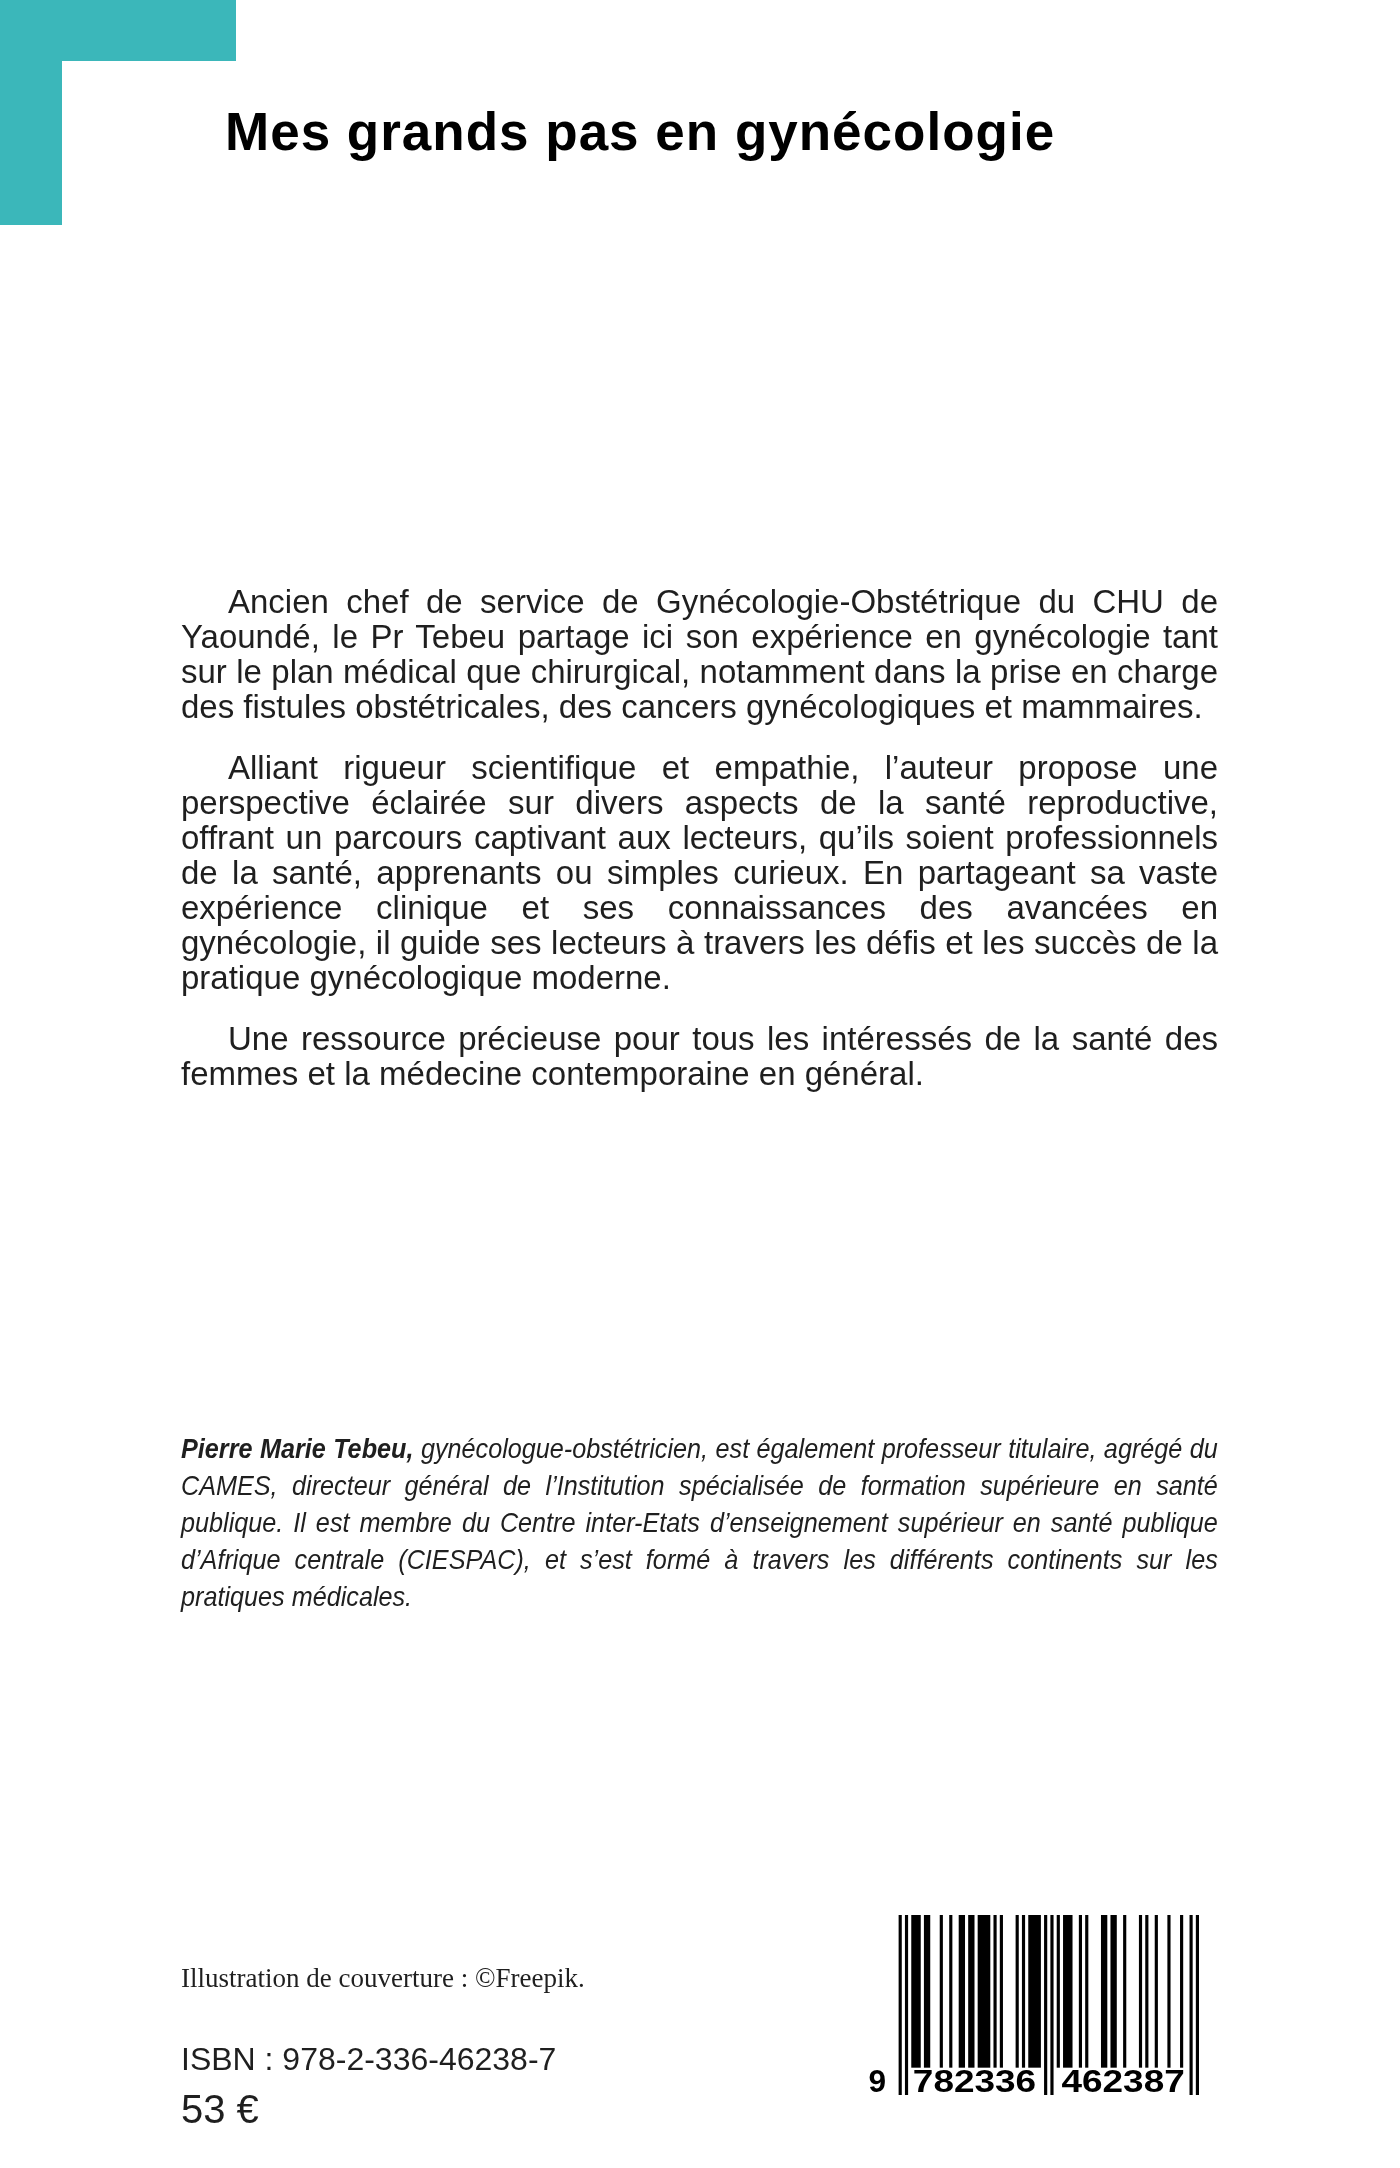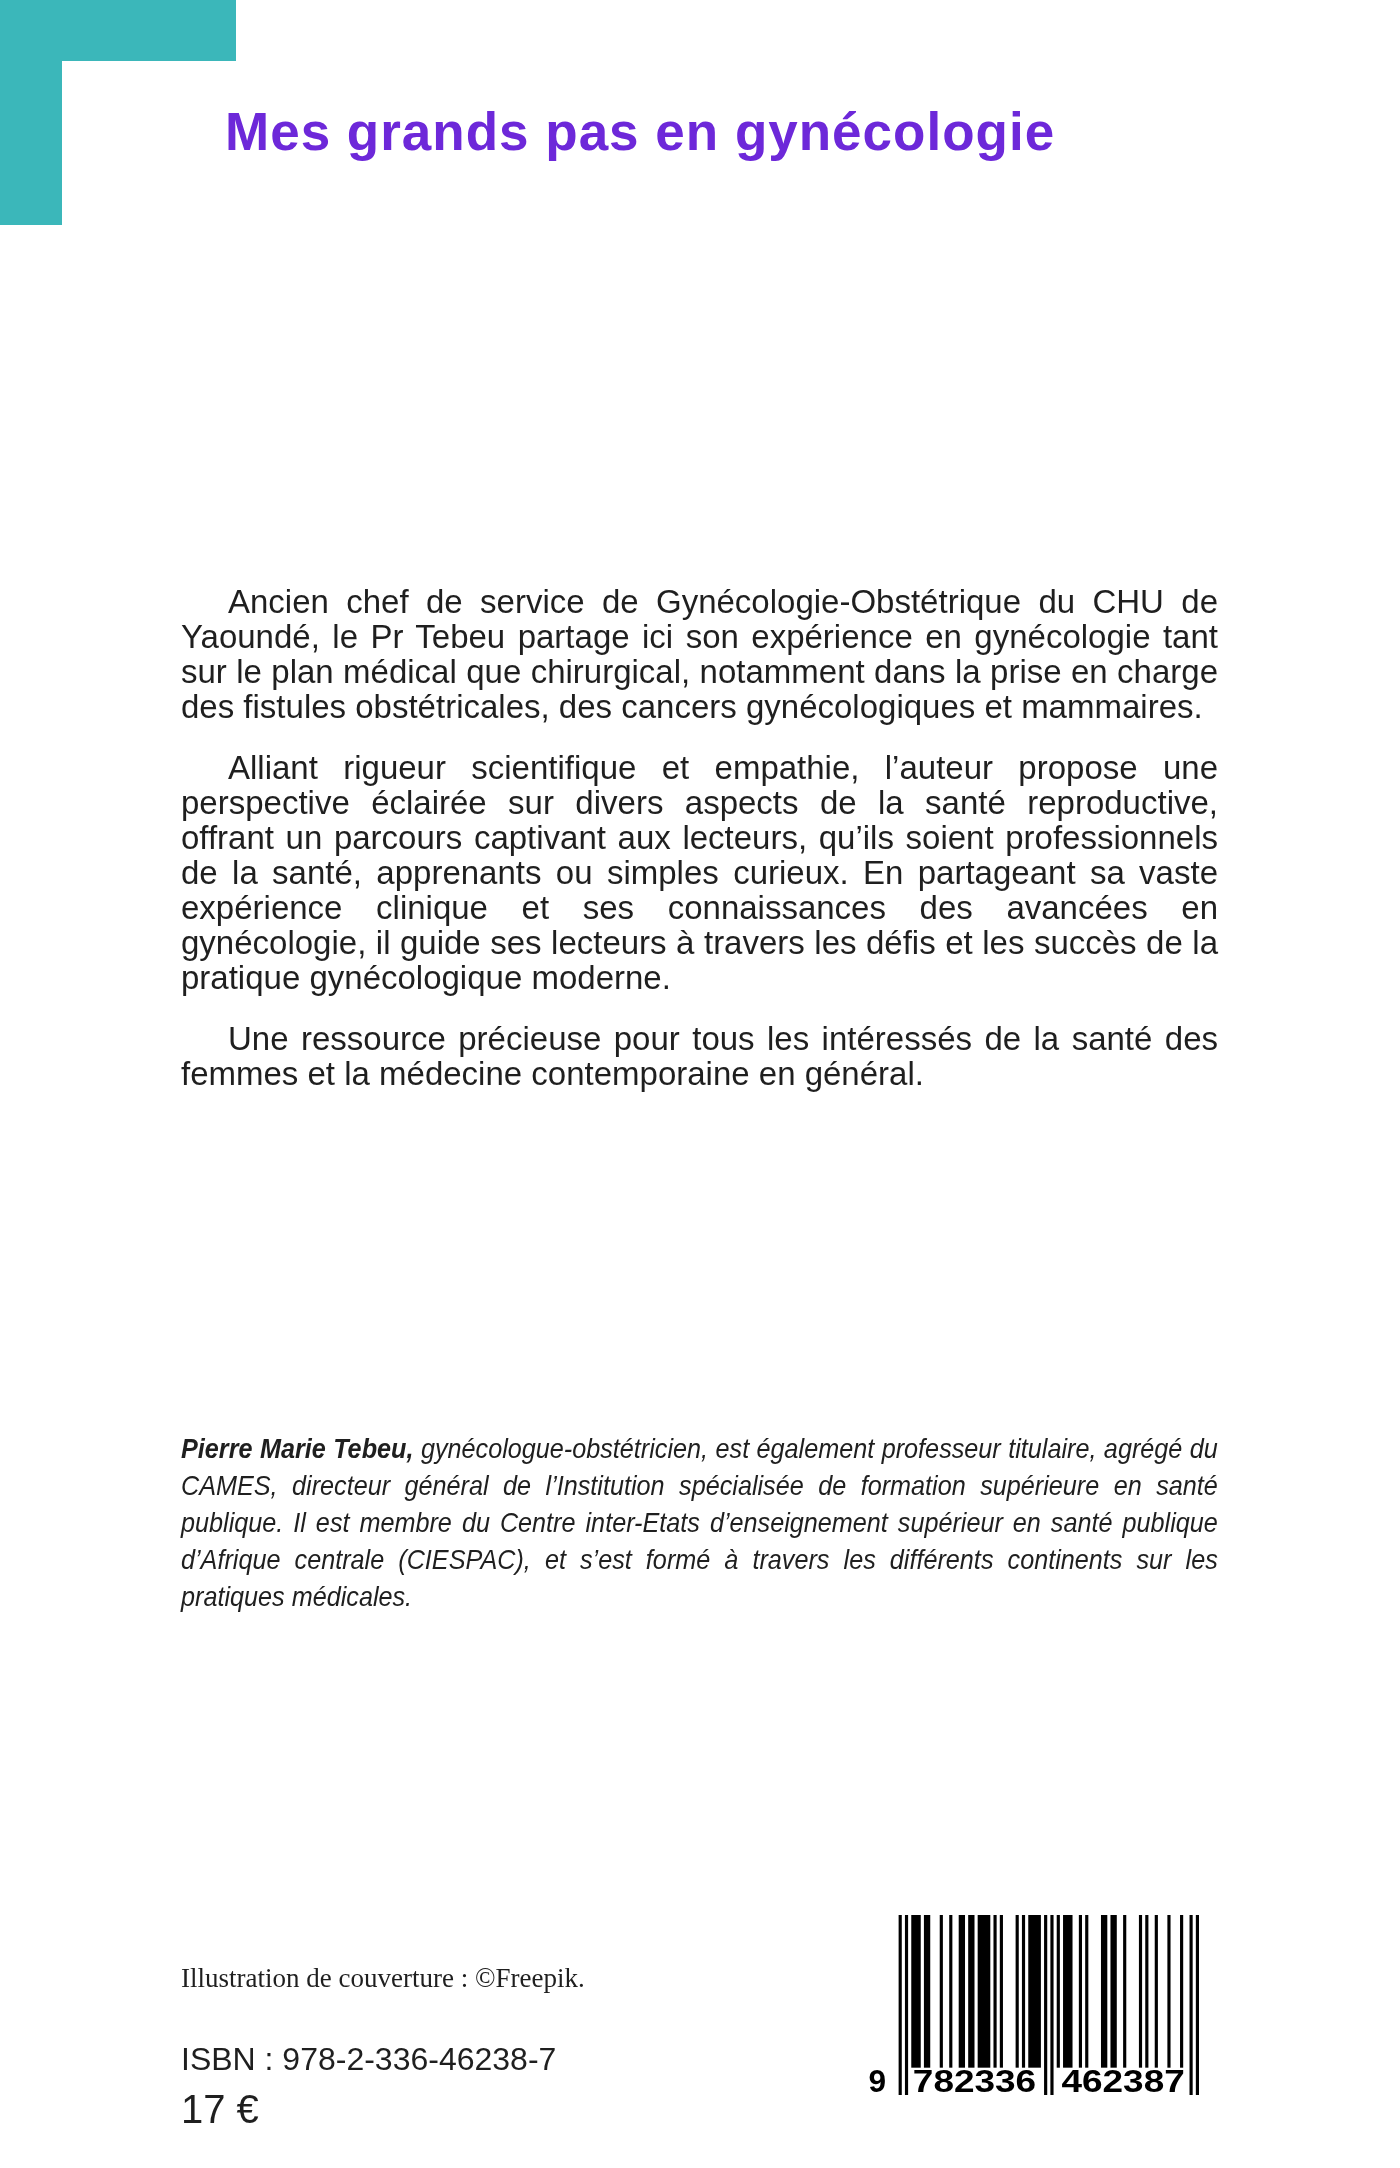--- a/index.html
+++ b/index.html
@@ -25,21 +25,21 @@
     background: #3bb7ba;
   }
   .title {
     position: absolute;
     left: 225px; top: 105px;
     margin: 0;
     font-size: 53px;
     line-height: 1;
     font-weight: 700;
     letter-spacing: 1px;
-    color: #6d28d9;
+    color: #000000;
     white-space: nowrap;
   }
   .synopsis {
     position: absolute;
     left: 181px; top: 584px;
     width: 1037px;
     font-size: 33px;
     line-height: 35px;
     text-align: justify;
   }
@@ -102,21 +102,21 @@
   <div class="synopsis">
     <p>Ancien chef de service de Gynécologie-Obstétrique du CHU de Yaoundé, le Pr Tebeu partage ici son expérience en gynécologie tant sur le plan médical que chirurgical, notamment dans la prise en charge des fistules obstétricales, des cancers gynécologiques et mammaires.</p>
     <p>Alliant rigueur scientifique et empathie, l’auteur propose une perspective éclairée sur divers aspects de la santé reproductive, offrant un parcours captivant aux lecteurs, qu’ils soient professionnels de la santé, apprenants ou simples curieux. En partageant sa vaste expérience clinique et ses connaissances des avancées en gynécologie, il guide ses lecteurs à travers les défis et les succès de la pratique gynécologique moderne.</p>
     <p>Une ressource précieuse pour tous les intéressés de la santé des femmes et la médecine contemporaine en général.</p>
   </div>
 
   <div class="bio"><span class="bio-name">Pierre Marie Tebeu,</span><span> gynécologue-obstétricien, est également professeur titulaire, agrégé du CAMES, directeur général de l’Institution spécialisée de formation supérieure en santé publique. Il est membre du Centre inter-Etats d’enseignement supérieur en santé publique d’Afrique centrale (CIESPAC), et s’est formé à travers les différents continents sur les pratiques médicales.</span></div>
 
   <p class="credit">Illustration de couverture : ©Freepik.</p>
   <p class="isbn">ISBN : 978-2-336-46238-7</p>
-  <p class="price">17 €</p>
+  <p class="price">53 €</p>
 
   <div class="barcode">
     <svg id="barcode-svg" viewBox="-10 0 105 56" preserveAspectRatio="none" xmlns="http://www.w3.org/2000/svg">
         <rect x="0" y="0" width="1" height="56" fill="#000000"></rect>
         <rect x="2" y="0" width="1" height="56" fill="#000000"></rect>
         <rect x="4" y="0" width="3" height="47.5" fill="#000000"></rect>
         <rect x="8" y="0" width="2" height="47.5" fill="#000000"></rect>
         <rect x="13" y="0" width="1" height="47.5" fill="#000000"></rect>
         <rect x="16" y="0" width="1" height="47.5" fill="#000000"></rect>
         <rect x="19" y="0" width="2" height="47.5" fill="#000000"></rect>

